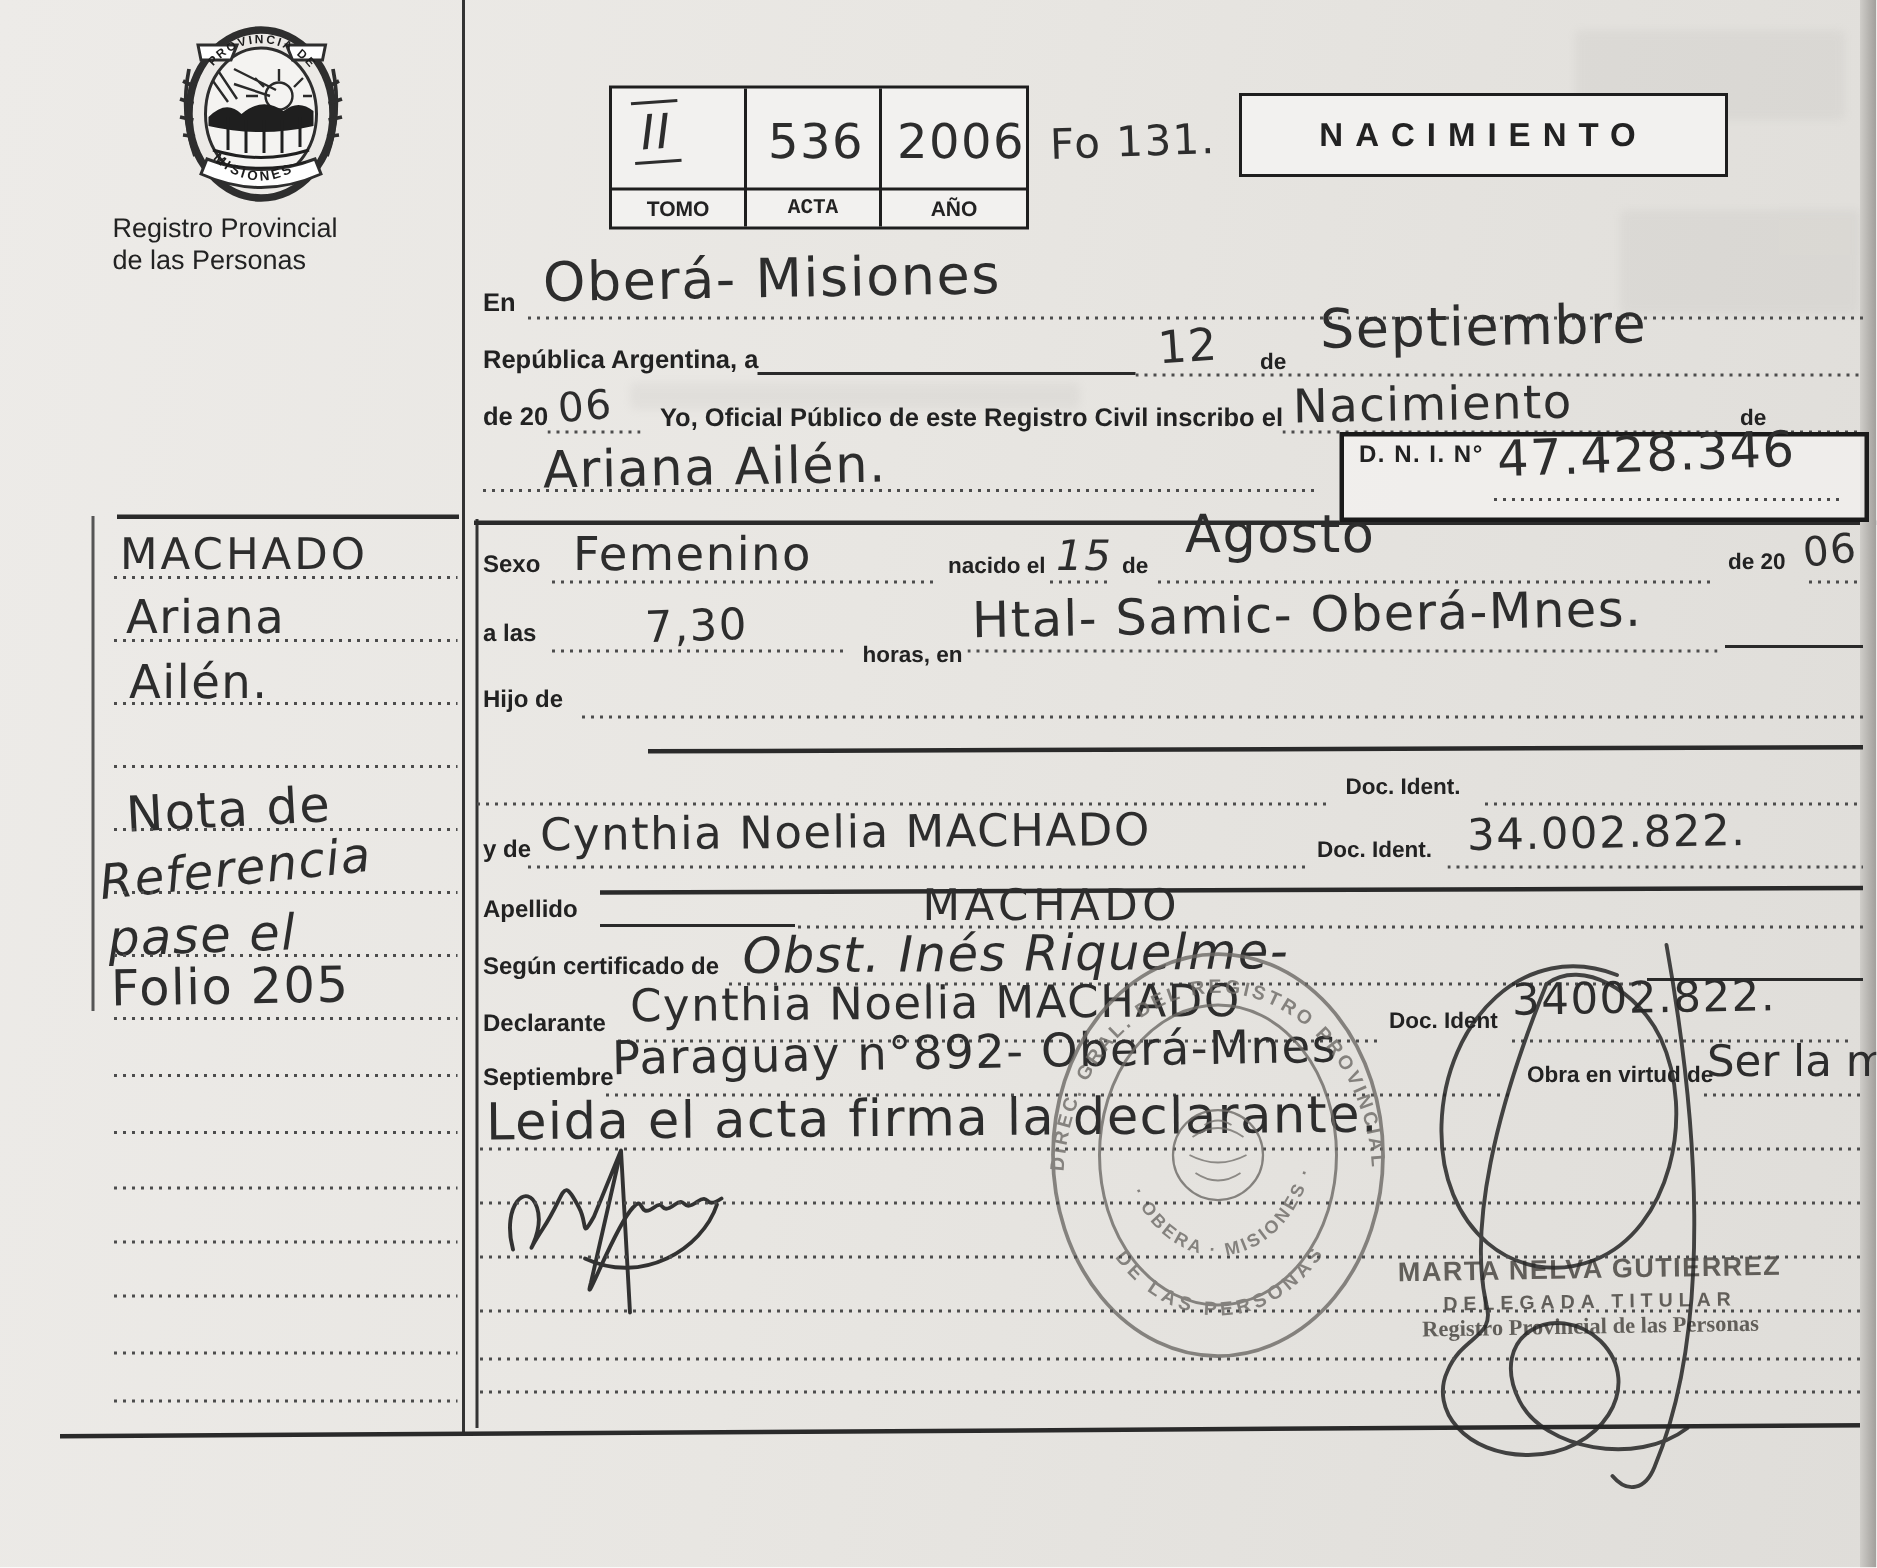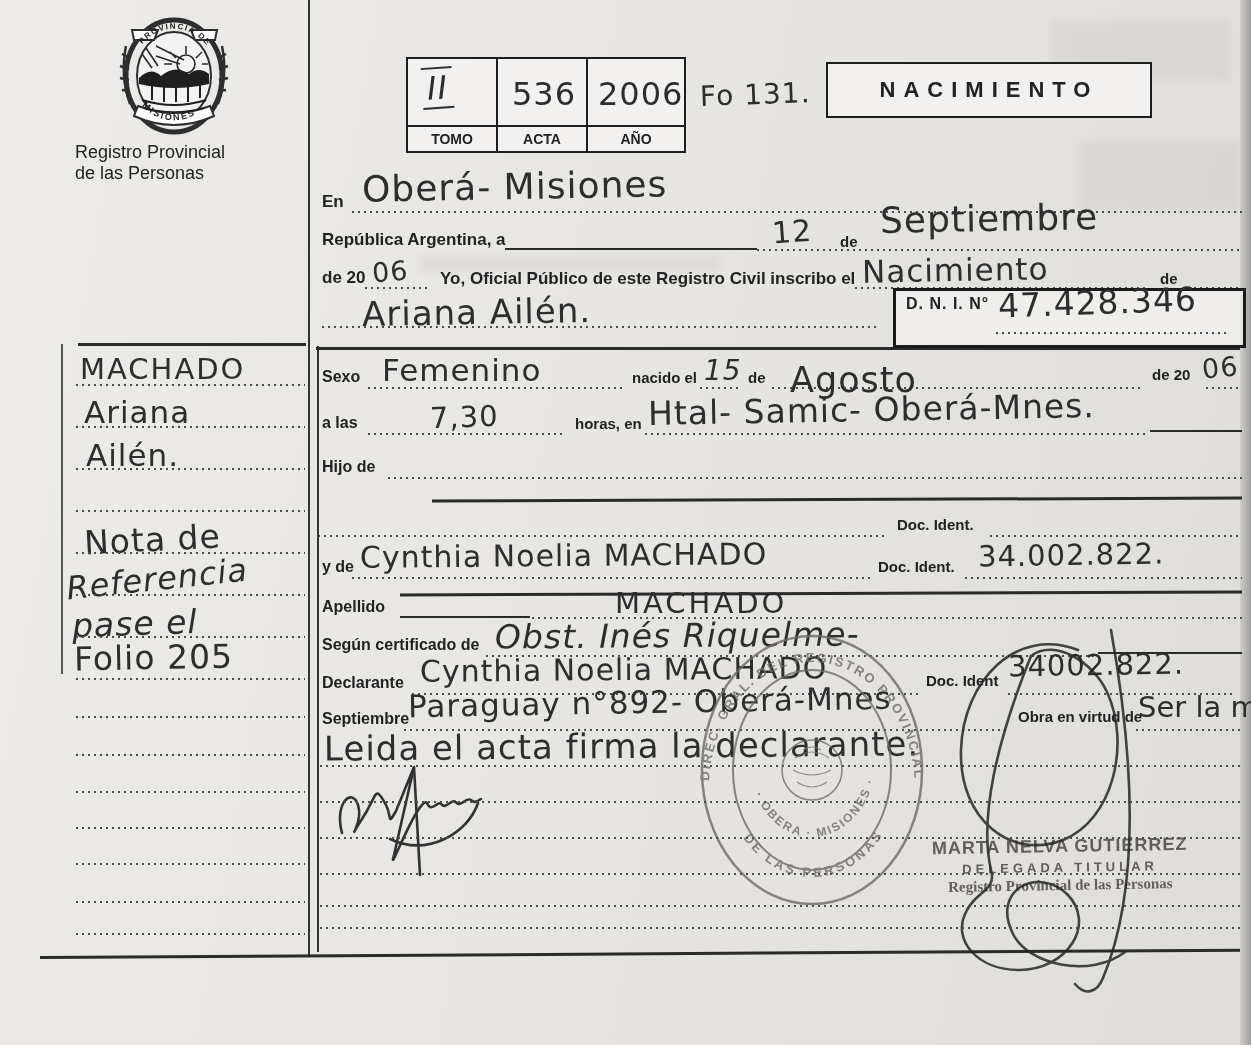--- a/index.html
+++ b/index.html
@@ -77,21 +77,21 @@
     <div>de las Personas</div>
   </div>
 
   <div class="abs" style="left:406px;top:57px;width:276px;height:92px;border:2.5px solid #1e1e1e;display:flex;background:#f2f1ef;">
     <div style="flex:0 0 88px;border-right:2.5px solid #1e1e1e;position:relative;">
       <div class="hand" style="left:14px;top:8px;font-size:32px;transform:rotate(-4deg);border-top:2.5px solid #2d2d2d;border-bottom:2.5px solid #2d2d2d;padding:0 5px;line-height:38px;font-style:italic;">II</div>
       <div class="lbl" style="left:0;right:0;bottom:4px;top:auto;position:absolute;text-align:center;font-size:14px;border-top:2.5px solid #1e1e1e;padding-top:4px;">TOMO</div>
     </div>
     <div style="flex:0 0 88px;border-right:2.5px solid #1e1e1e;position:relative;">
       <div class="hand" style="left:14px;top:16px;font-size:32px;">536</div>
-      <div class="lbl" style="left:0;right:0;bottom:4px;top:auto;position:absolute;text-align:center;font-size:14px;border-top:2.5px solid #1e1e1e;padding-top:4px;">ACTA</div>
+      <div class="lbl" style="left:0;right:0;bottom:4px;top:auto;position:absolute;text-align:center;font-size:14px;border-top:2.5px solid #1e1e1e;padding-top:4px;font-family:Liberation Mono, monospace;">ACTA</div>
     </div>
     <div style="flex:1;position:relative;">
       <div class="hand" style="left:10px;top:16px;font-size:32px;">2006</div>
       <div class="lbl" style="left:0;right:0;bottom:4px;top:auto;position:absolute;text-align:center;font-size:14px;border-top:2.5px solid #1e1e1e;padding-top:4px;">AÑO</div>
     </div>
   </div>
   <div class="hand" style="left:700px;top:78px;font-size:28px;transform:rotate(-2deg);">Fo 131.</div>
 
   <div class="abs" style="left:826px;top:62px;width:322px;height:52px;border:2.5px solid #1e1e1e;display:flex;align-items:center;justify-content:center;background:#f2f1ef;">
     <span style="font-weight:bold;font-size:22px;letter-spacing:8px;color:#222;">NACIMIENTO</span>
@@ -135,30 +135,30 @@
 
   <div class="dot" style="left:368px;top:386px;width:255px;"></div>
   <div class="dot" style="left:700px;top:386px;width:42px;"></div>
   <div class="dot" style="left:772px;top:386px;width:372px;"></div>
   <div class="dot" style="left:1206px;top:386px;width:36px;"></div>
   <div class="lbl" style="left:322px;top:368px;font-size:16px;">Sexo</div>
   <div class="hand" style="left:382px;top:352px;font-size:31px;">Femenino</div>
   <div class="lbl" style="left:632px;top:369px;font-size:15px;">nacido el</div>
   <div class="hand" style="left:704px;top:354px;font-size:28px;font-style:italic;">15</div>
   <div class="lbl" style="left:748px;top:369px;font-size:15px;">de</div>
-  <div class="hand" style="left:790px;top:360px;font-size:35px;">Agosto</div>
+  <div class="hand" style="left:790px;top:337px;font-size:35px;">Agosto</div>
   <div class="lbl" style="left:1152px;top:366px;font-size:15px;">de 20</div>
   <div class="hand" style="left:1202px;top:352px;font-size:27px;transform:rotate(-6deg);">06</div>
 
   <div class="dot" style="left:368px;top:432px;width:195px;"></div>
   <div class="dot" style="left:645px;top:432px;width:500px;"></div>
   <div class="sol" style="left:1150px;top:430px;width:92px;height:2px;"></div>
   <div class="lbl" style="left:322px;top:414px;font-size:16px;">a las</div>
   <div class="hand" style="left:430px;top:400px;font-size:29px;transform:rotate(-2deg);">7,30</div>
-  <div class="lbl" style="left:575px;top:415px;font-size:15px;">horas, en</div>
+  <div class="lbl" style="left:575px;top:428px;font-size:15px;">horas, en</div>
   <div class="hand" style="left:648px;top:390px;font-size:33px;transform:rotate(-1deg);">Htal- Samic- Oberá-Mnes.</div>
 
   <div class="dot" style="left:388px;top:476px;width:854px;"></div>
   <div class="lbl" style="left:322px;top:458px;font-size:16px;">Hijo de</div>
   <div class="sol" style="left:432px;top:498px;width:810px;height:3px;transform:rotate(-0.2deg);"></div>
 
   <div class="dot" style="left:318px;top:534px;width:570px;"></div>
   <div class="lbl" style="left:897px;top:516px;font-size:15px;">Doc. Ident.</div>
   <div class="dot" style="left:990px;top:534px;width:252px;"></div>
 

